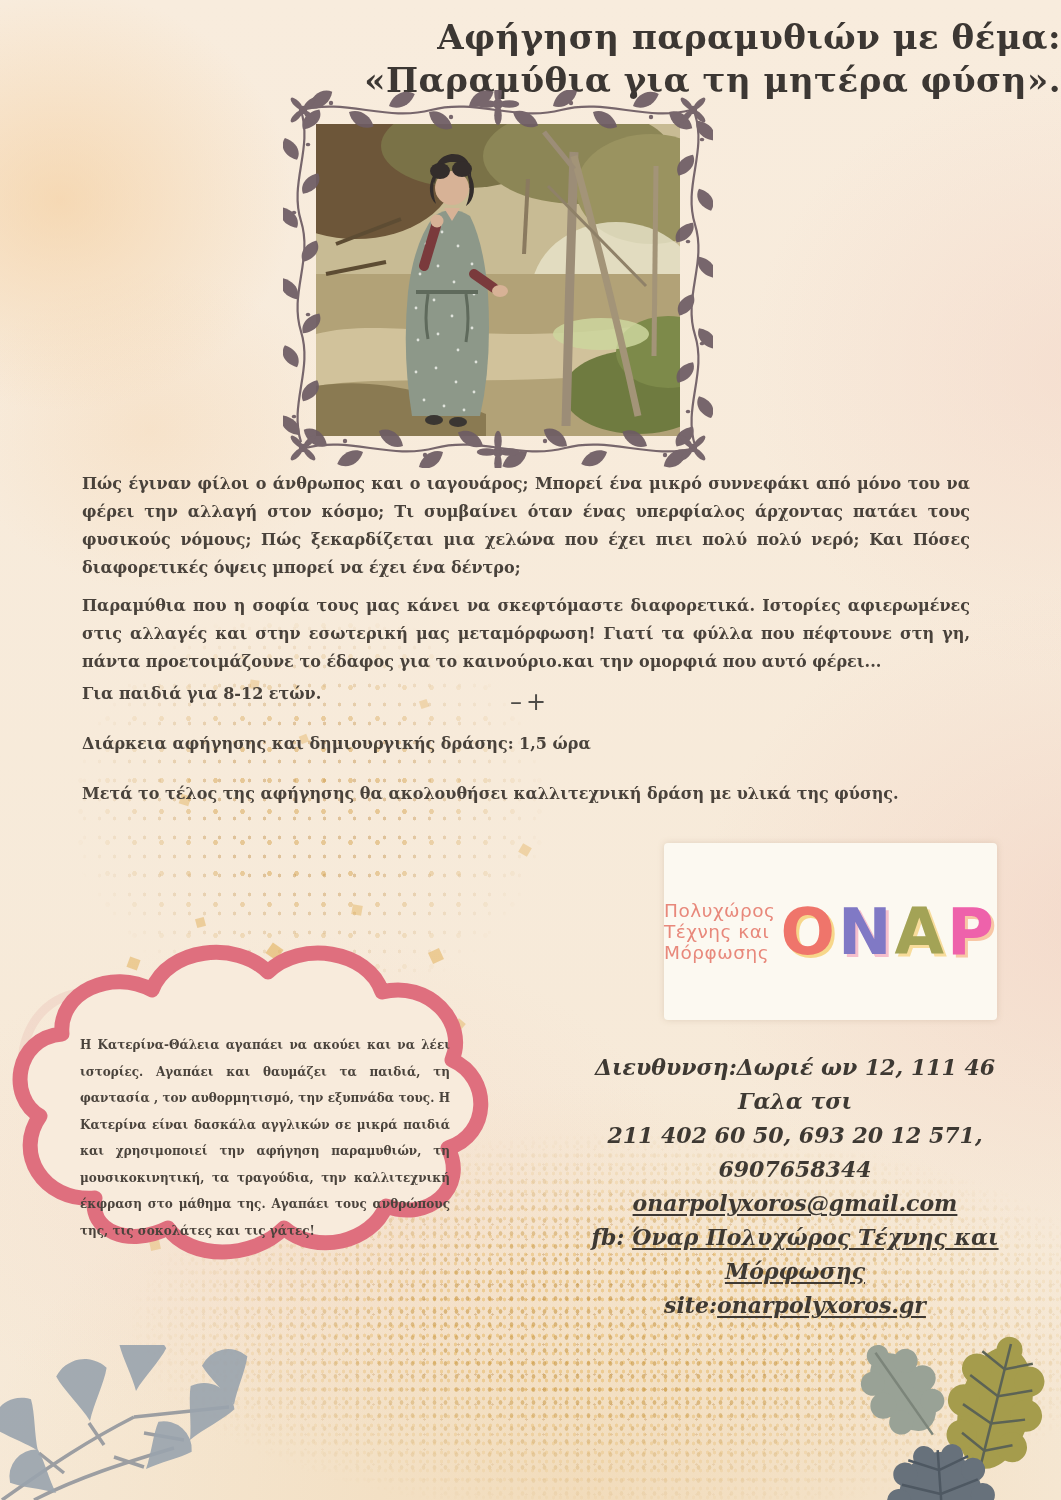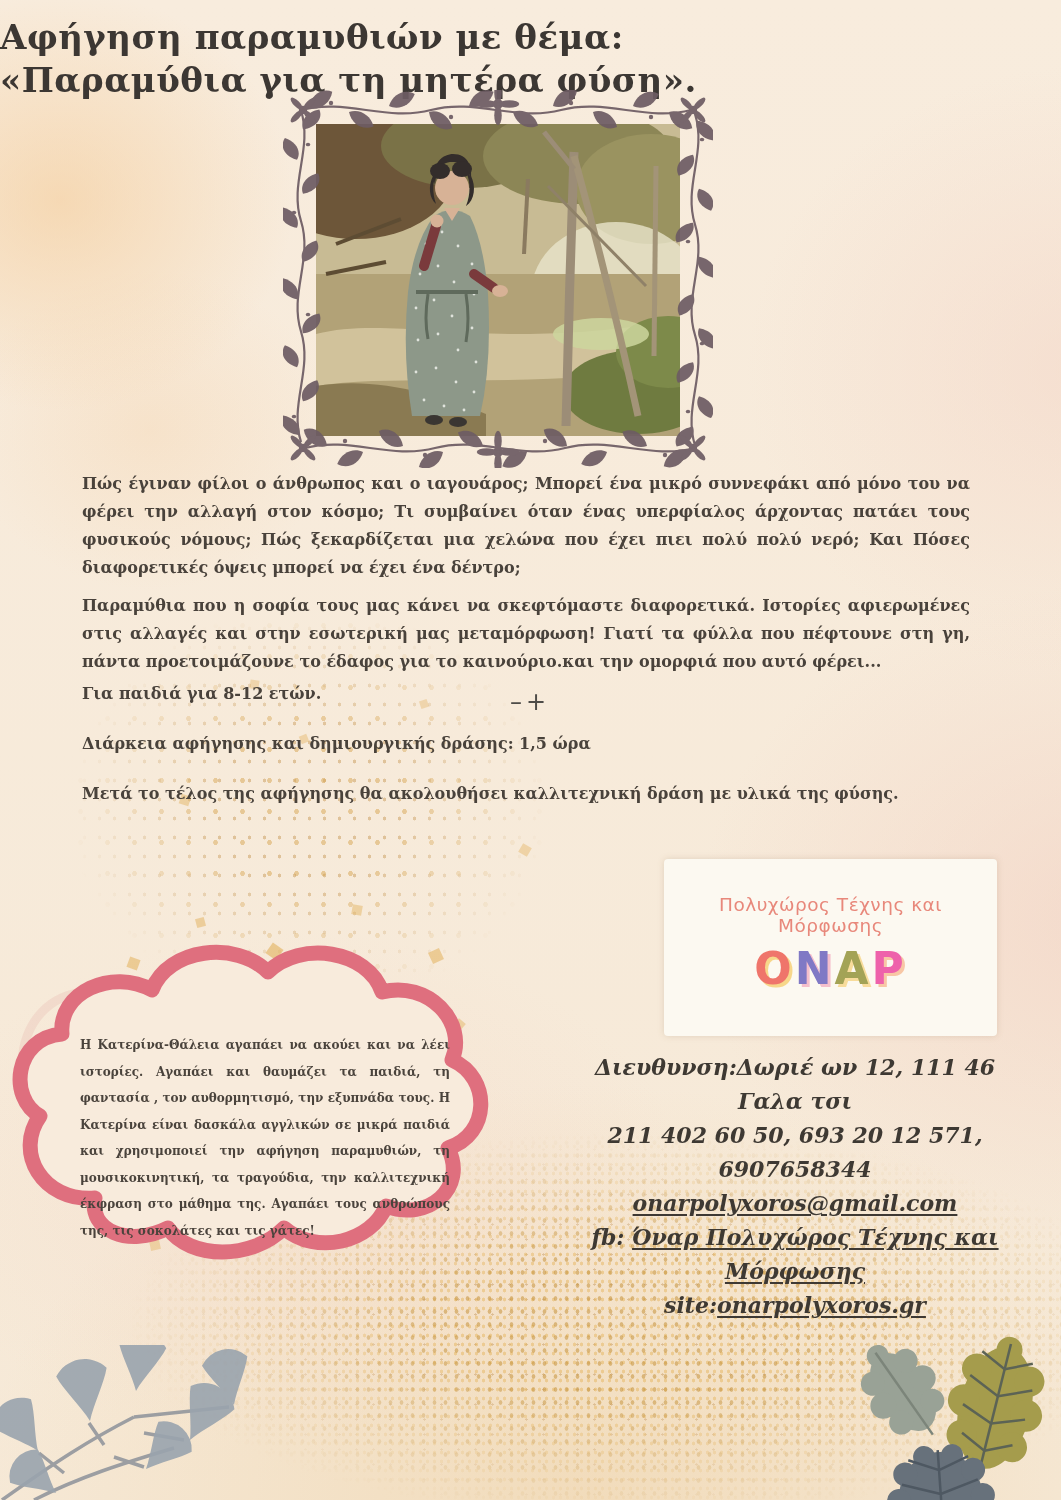--- a/index.html
+++ b/index.html
@@ -11,40 +11,40 @@
       radial-gradient(300px 270px at 60px 200px, rgba(244,201,147,.55), rgba(244,201,147,0) 78%),
       radial-gradient(230px 200px at 150px 430px, rgba(245,210,170,.35), rgba(245,210,170,0) 80%),
       radial-gradient(430px 390px at 102% 370px, rgba(243,211,197,.5), rgba(243,211,197,0) 78%),
       radial-gradient(520px 430px at 104% 920px, rgba(241,203,190,.5), rgba(241,203,190,0) 78%),
       radial-gradient(500px 330px at 28% 1190px, rgba(243,213,197,.35), rgba(243,213,197,0) 78%),
       radial-gradient(760px 520px at 55% 1500px, rgba(236,203,152,.45), rgba(236,203,152,0) 80%),
       linear-gradient(#f8ecdd,#f6e9d7);
   }
   .abs{position:absolute;}
   
-  .title{left:0;top:16px;width:100%;text-align:left;color:#3c3733;font-weight:700;
+  .title{left:0;top:16px;width:100%;text-align:right;color:#3c3733;font-weight:700;
          font-size:34px;line-height:43px;letter-spacing:.5px;}
   .body-par{left:82px;width:888px;color:#49423b;font-weight:700;font-size:16px;
             line-height:28px;text-align:justify;}
   .single-line{left:82px;width:888px;color:#49423b;font-weight:700;font-size:16px;}
   .mark{left:510px;top:688px;color:#4e4c48;font-size:24px;font-weight:400;
         font-family:"DejaVu Sans",sans-serif;letter-spacing:4px;}
   .event-line{left:50px;top:1312px;width:900px;text-align:center;color:rgba(95,88,76,.85);
               font-weight:700;font-size:24px;}
   
   .photo-frame{left:283px;top:90px;width:430px;height:378px;}
   .photo-frame svg{position:absolute;left:0;top:0;}
   .photo-scene{left:33px !important;top:34px !important;}
   
   .logo-card{left:664px;top:843px;width:333px;height:177px;background:#fcf9f1;
              border-radius:4px;box-shadow:0 0 6px rgba(160,130,100,.25);
-             display:flex;flex-direction:column;align-items:center;justify-content:center;
-             font-family:"DejaVu Sans","Liberation Sans",sans-serif;text-align:center;margin-top:16px;}
+             display:flex;align-items:center;justify-content:center;
+             font-family:"DejaVu Sans","Liberation Sans",sans-serif;}
   .logo-top{color:#e8887b;font-size:18.5px;letter-spacing:.5px;}
-  .logo-word{font-size:44px;line-height:66px;font-weight:700;letter-spacing:3px;}
+  .logo-word{font-size:64px;line-height:66px;font-weight:700;letter-spacing:3px;}
   .logo-word .c0{color:#ef756b;text-shadow:3px 3px 0 rgba(244,192,70,.6);}
   .logo-word .c1{color:#8079c5;text-shadow:3px 3px 0 rgba(238,120,160,.45);}
   .logo-word .c2{color:#a3a356;text-shadow:3px 3px 0 rgba(244,192,70,.5);}
   .logo-word .c3{color:#ee62ab;text-shadow:3px 3px 0 rgba(244,150,90,.5);}
   .logo-bottom{color:#e4756d;font-size:18.5px;line-height:23px;}
   
   .cloud-wrap{left:0;top:930px;width:500px;height:356px;}
   .cloud-text{position:absolute;left:80px;top:102px;width:370px;color:#4a433c;
               font-weight:700;font-size:12px;line-height:26.5px;text-align:justify;}
   

